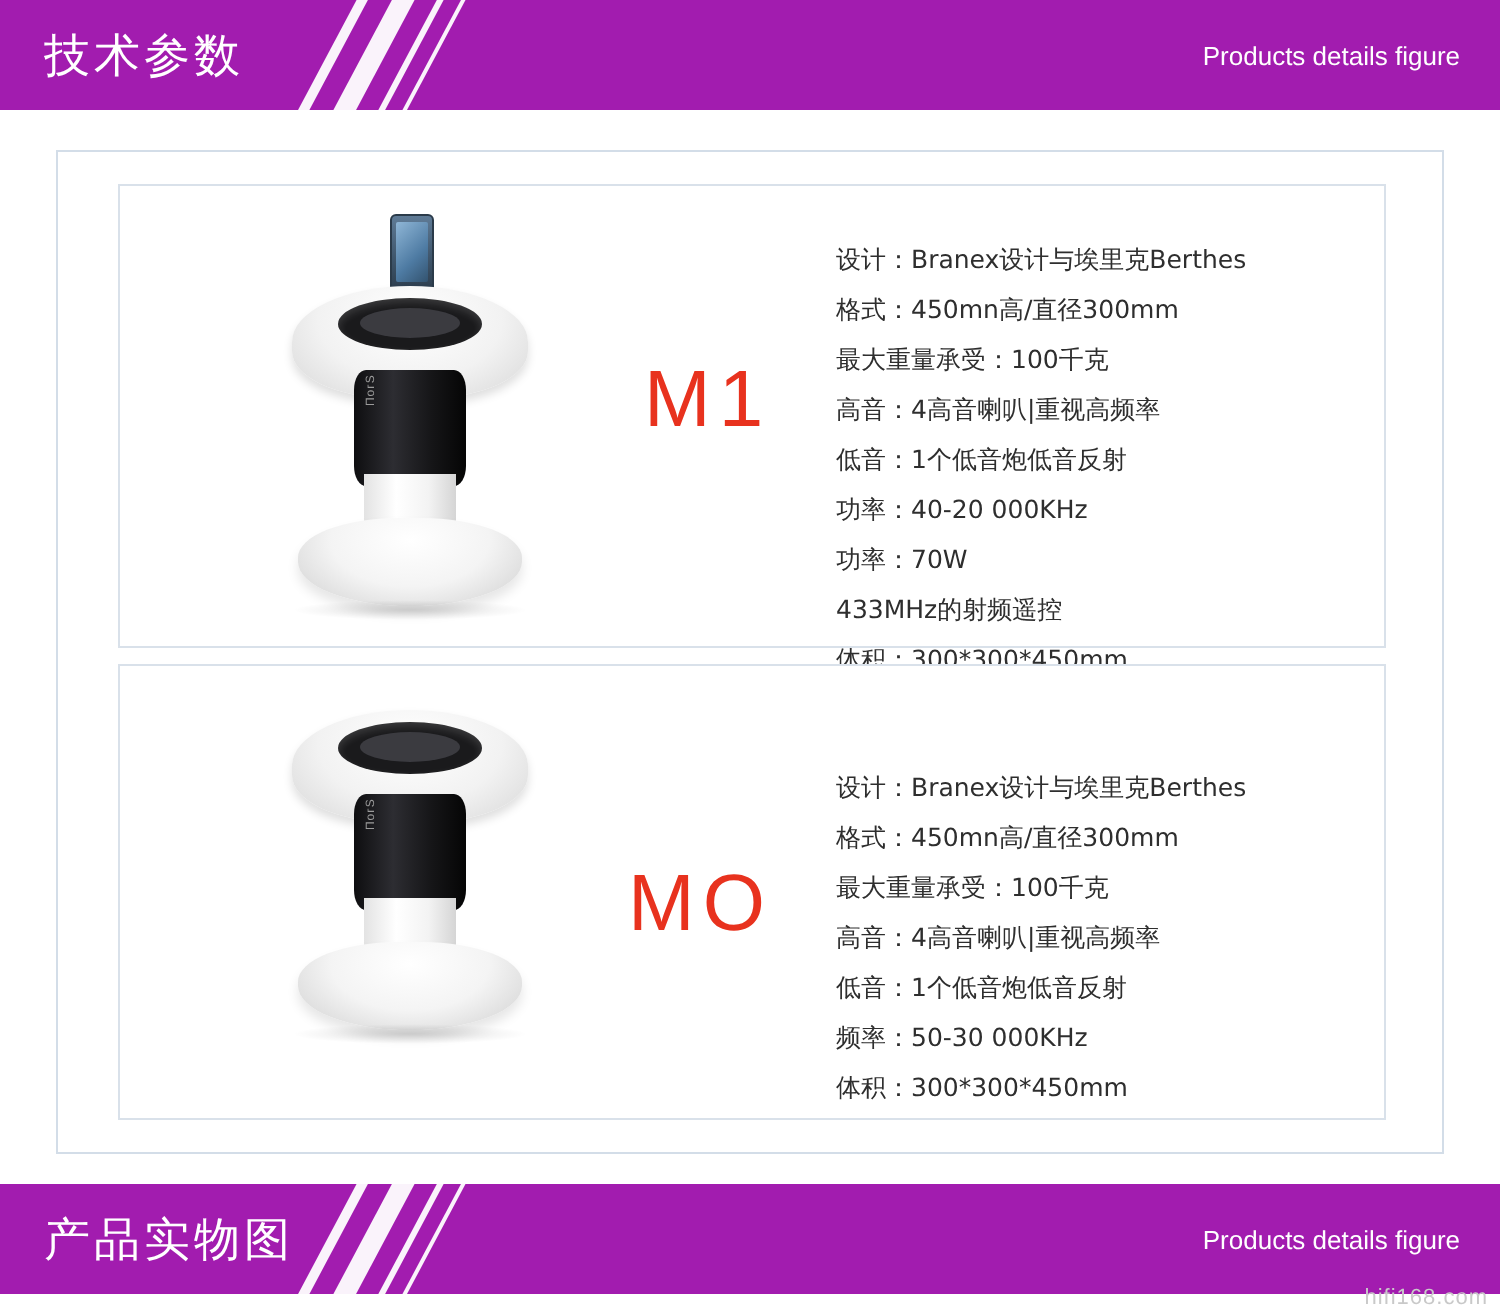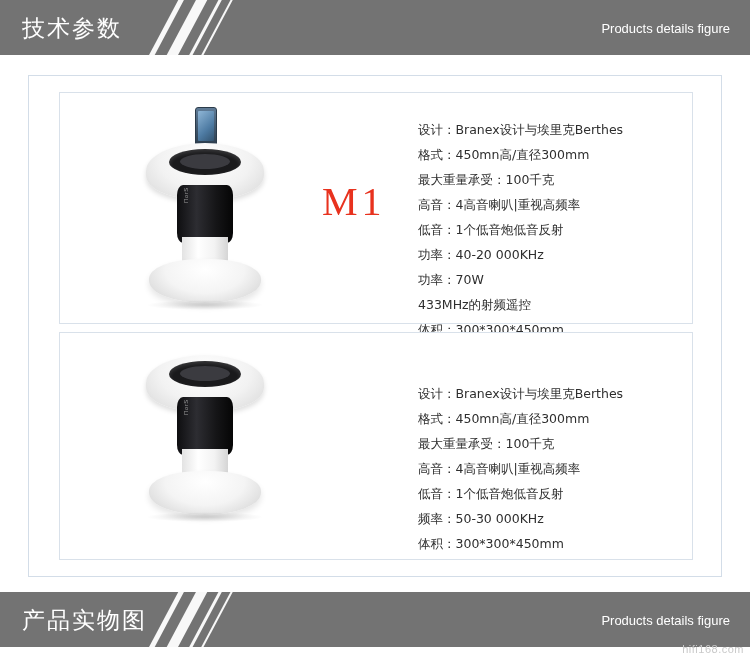--- a/index.html
+++ b/index.html
@@ -14,21 +14,21 @@
     position: relative;
     overflow: hidden;
   }
 
   
   .banner {
     position: absolute;
     left: 0;
     width: 750px;
     height: 55px;
-    background: #737373;
+    background: #a21caf;
     overflow: hidden;
   }
   .banner.top { top: 0; }
   .banner.bottom { top: 592px; height: 55px; }
 
   .banner-title {
     position: absolute;
     left: 22px;
     top: 50%;
     transform: translateY(-50%);
@@ -202,21 +202,21 @@
     bottom: 5px;
     background: linear-gradient(135deg, #8fb6d6 0%, #4e7ba3 60%, #33536f 100%);
     border-radius: 1px;
   }
 
   
   .model {
     position: absolute;
     color: #e8321e;
     font-size: 40px;
-    font-family: Liberation Serif, serif;
+    font-family: Liberation Sans, sans-serif;
     letter-spacing: 4px;
     white-space: nowrap;
   }
   .model.m1 { left: 262px; top: 85px; }
   .model.mo { left: 254px; top: 97px; }
 
   
   .specs {
     position: absolute;
     left: 358px;
@@ -304,20 +304,21 @@
           <div class="spk-top-ring-inner" style="top:11px;"></div>
           <div class="spk-neck" style="top:42px;">
             <span class="spk-neck-label">ПогЅ</span>
           </div>
           <div class="spk-stem" style="top:94px;"></div>
           <div class="spk-base" style="top:116px;"></div>
           <div class="spk-shadow" style="top:157px;"></div>
         </div>
       </div>
 
+      <div class="model mo">MO</div>
 
       <div class="specs two">
         <div class="spec-line">设计：Branex设计与埃里克Berthes</div>
         <div class="spec-line">格式：450mn高/直径300mm</div>
         <div class="spec-line">最大重量承受：100千克</div>
         <div class="spec-line">高音：4高音喇叭|重视高频率</div>
         <div class="spec-line">低音：1个低音炮低音反射</div>
         <div class="spec-line">频率：50-30 000KHz</div>
         <div class="spec-line">体积：300*300*450mm</div>
       </div>

